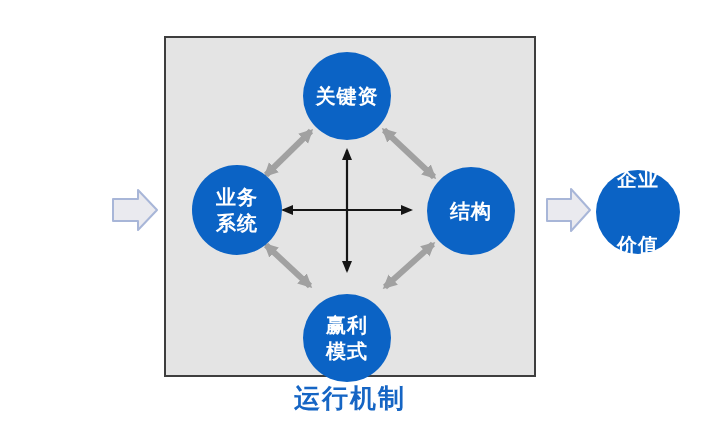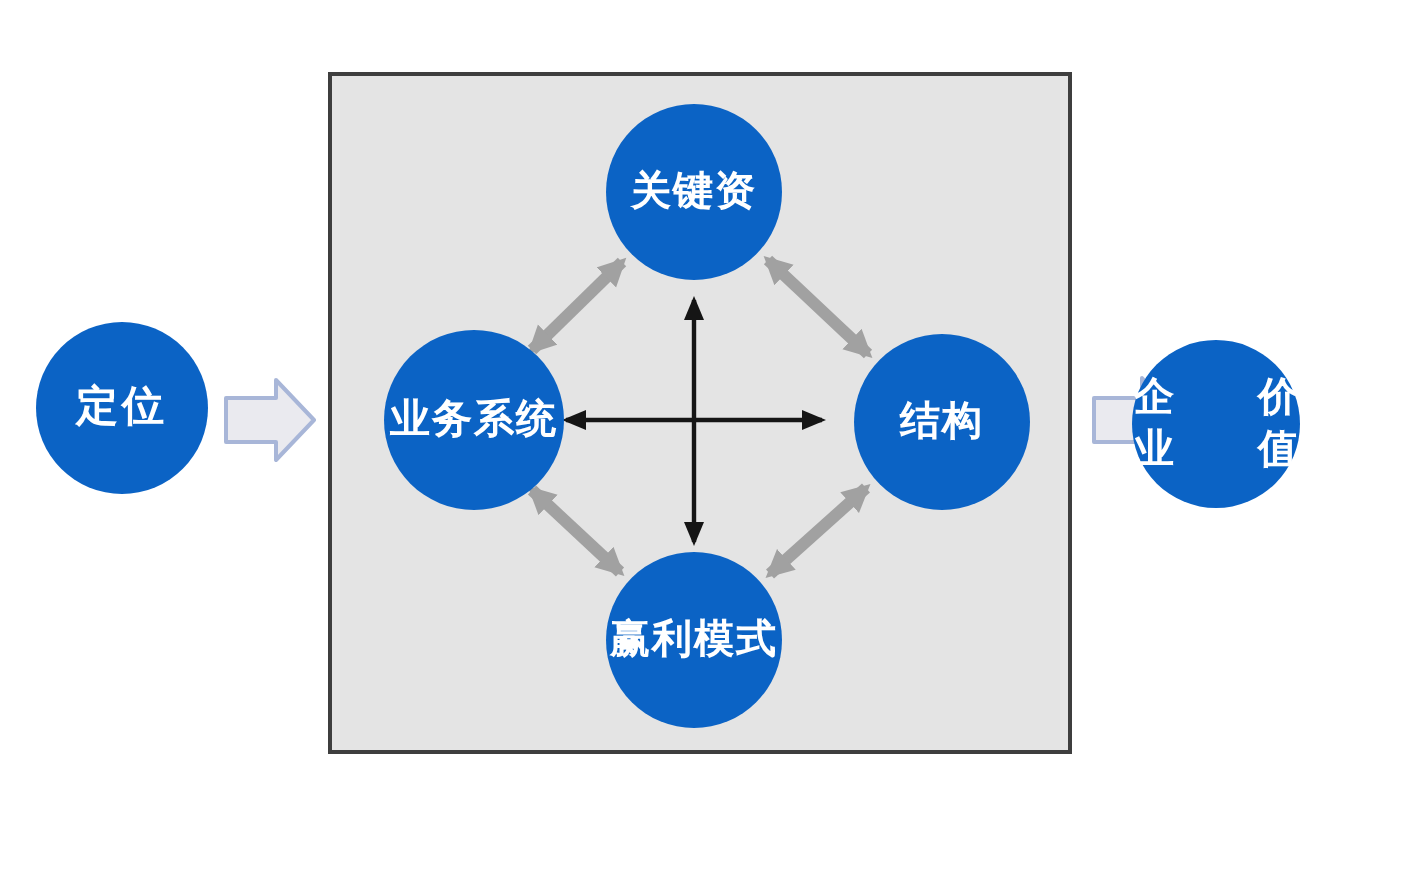--- a/index.html
+++ b/index.html
@@ -50,27 +50,27 @@
     stroke: var(--block-arrow-stroke, #A8B6D8);
     stroke-width: 2;
     stroke-linejoin: round;
   }
   .node {
     position: absolute;
     border-radius: 50%;
     background: var(--node-blue, #0B63C5);
     color: var(--node-text, #ffffff);
     display: flex;
-    flex-direction: row;
+    flex-direction: column;
     align-items: center;
     justify-content: center;
     font-weight: bold;
     font-size: 20px;
     line-height: 26px;
-    text-align: right;
+    text-align: left;
     letter-spacing: 1px;
   }
   .node.single-line {
     font-size: 21px;
     letter-spacing: 2px;
   }
   .box-label {
     position: absolute;
     left: 164px;
     top: 381px;
@@ -104,41 +104,39 @@
 
     <line class="diag-arrow" x1="266" y1="175" x2="311" y2="131" marker-start="url(#grayHead)" marker-end="url(#grayHead)"></line>
     <line class="diag-arrow" x1="384" y1="130" x2="434" y2="177" marker-start="url(#grayHead)" marker-end="url(#grayHead)"></line>
     <line class="diag-arrow" x1="266" y1="245" x2="310" y2="286" marker-start="url(#grayHead)" marker-end="url(#grayHead)"></line>
     <line class="diag-arrow" x1="385" y1="287" x2="433" y2="244" marker-start="url(#grayHead)" marker-end="url(#grayHead)"></line>
 
     <line class="cross-arrow" x1="283" y1="210" x2="411" y2="210" marker-start="url(#blackHead)" marker-end="url(#blackHead)"></line>
     <line class="cross-arrow" x1="347" y1="150" x2="347" y2="271" marker-start="url(#blackHead)" marker-end="url(#blackHead)"></line>
   </svg>
 
-  <div class="node single-line" style="left:18px; top:161px; width:86px; height:86px;">
-    <span>定位</span>
-  </div>
 
   <div class="node" style="left:303px; top:52px; width:88px; height:88px;">
     <span>关键资</span>
   </div>
 
   <div class="node" style="left:192px; top:165px; width:90px; height:90px;">
     <span>业务</span>
     <span>系统</span>
   </div>
 
   <div class="node" style="left:427px; top:167px; width:88px; height:88px;">
     <span>结构</span>
   </div>
 
-  <div class="node" style="left:303px; top:276px; width:88px; height:88px;">
+  <div class="node" style="left:303px; top:294px; width:88px; height:88px;">
     <span>赢利</span>
     <span>模式</span>
   </div>
 
-  <div class="node" style="left:566px; top:170px; width:84px; height:84px;gap:40px;">
+  <div class="node" style="left:596px; top:170px; width:84px; height:84px;gap:40px;">
     <span>企业</span>
     <span>价值</span>
   </div>
 
+  <div class="box-label">运行机制</div>
 
 </div>
 
 </body></html>

